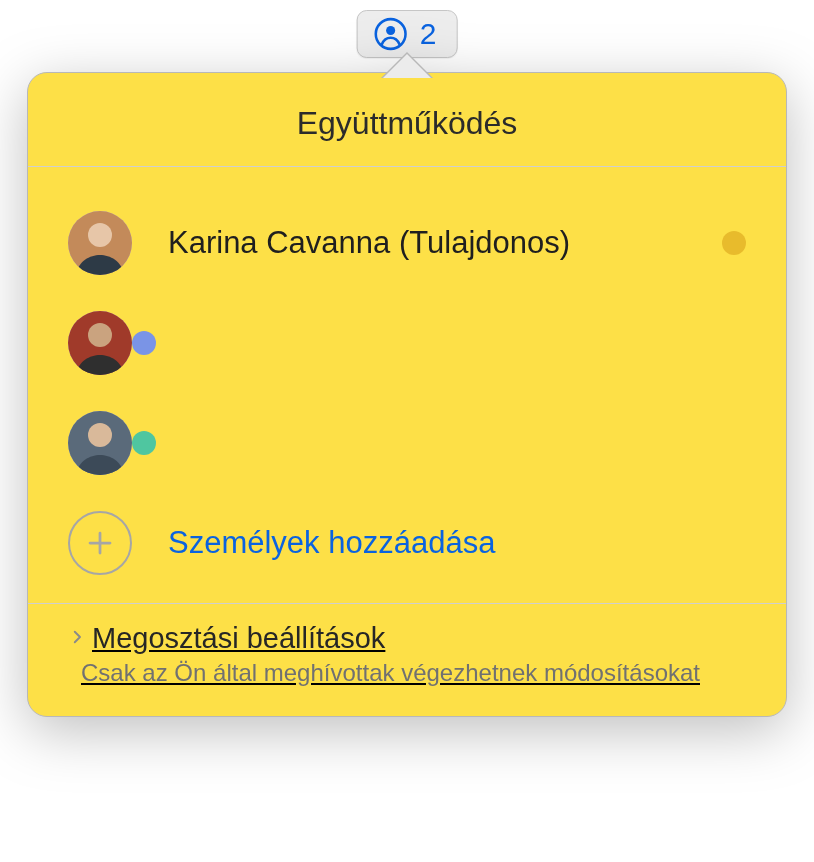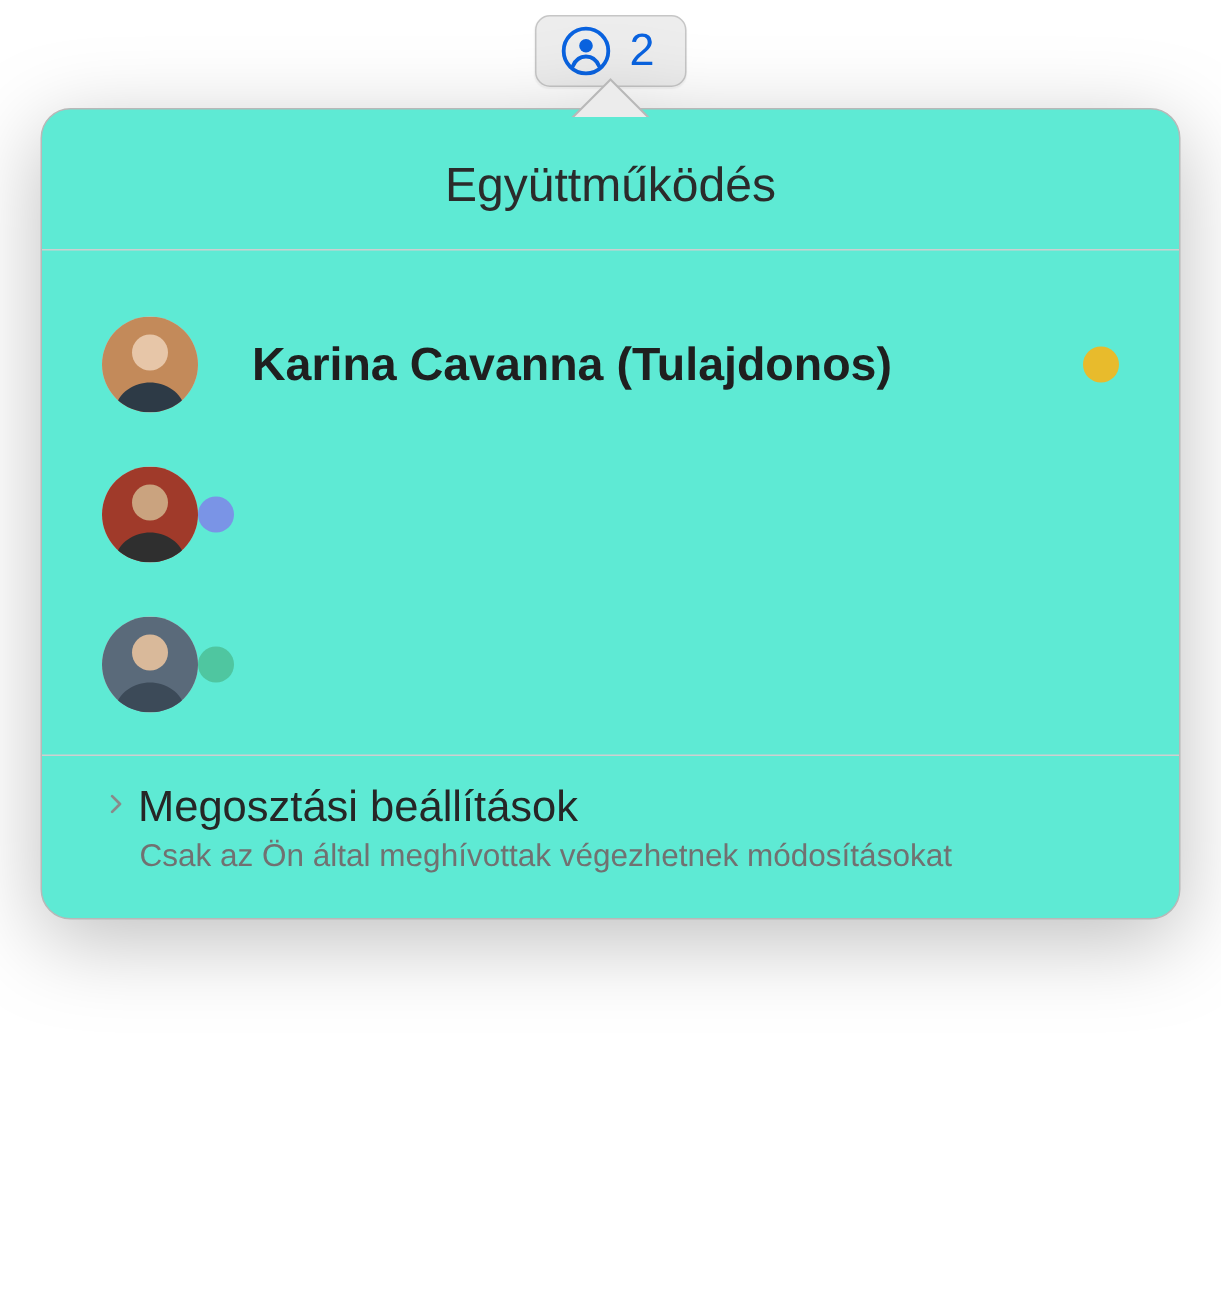--- a/index.html
+++ b/index.html
@@ -56,21 +56,21 @@
       top: -20px;
       left: 50%;
       transform: translateX(-50%);
       width: 0; height: 0;
       border-left: 26px solid transparent;
       border-right: 26px solid transparent;
       border-bottom: 26px solid #b8b8b8;
       z-index: 1;
     }
     .popover {
-      background: #5eead4;
+      background: #fde047;
       border: 1.5px solid #b8b8b8;
       border-radius: 20px;
       overflow: hidden;
       position: relative;
       z-index: 0;
     }
     .popover-title {
       text-align: center;
       font-size: 32px;
       font-weight: 400;
@@ -82,21 +82,20 @@
       background: #cfcfcf;
     }
     .participants {
       padding: 26px 40px 10px 40px;
     }
     .row {
       display: flex;
       align-items: center;
       padding: 18px 0;
       cursor: pointer;
-      font-weight: bold;
     }
     .avatar {
       width: 64px;
       height: 64px;
       border-radius: 50%;
       flex: 0 0 64px;
       background: #ccc;
       overflow: hidden;
     }
     .avatar svg { width: 100%; height: 100%; display: block; }
@@ -121,34 +120,35 @@
       align-items: center;
       justify-content: center;
       flex: 0 0 64px;
     }
     .add-row .add-icon svg { display: block; }
     .add-row .row-label { color: #0a63e0; }
 
     .settings {
       padding: 18px 40px 28px 40px;
       cursor: pointer;
+      text-decoration: underline;
     }
     .settings-head {
       display: flex;
       align-items: center;
       gap: 6px;
     }
     .settings-title {
       font-size: 29px;
       color: #262626;
     }
     .settings-sub {
-      margin-left: 25px;
+      margin-left: 13px;
       margin-top: 2px;
-      font-size: 21px;
+      font-size: 24px;
       line-height: 1.3;
       color: #717171;
       max-width: 630px;
     }
     .chevron { flex: 0 0 auto; }
   </style>
 </head>
 <body>
 
 <div class="toolbar-button">
@@ -198,20 +198,29 @@
         <div class="avatar">
           <svg viewBox="0 0 64 64">
             <rect width="64" height="64" fill="#5a6a7a"></rect>
             <circle cx="32" cy="24" r="12" fill="#d9b99a"></circle>
             <path d="M8 64c2-14 14-20 24-20s22 6 24 20z" fill="#3c4a58"></path>
           </svg>
         </div>
         <div class="status-dot" style="background:#4fc6a0"></div>
       </div>
 
+      <div class="row add-row">
+        <div class="add-icon">
+          <svg width="30" height="30" viewBox="0 0 24 24">
+            <line x1="12" y1="4" x2="12" y2="20" stroke="#a6a6a6" stroke-width="2.2" stroke-linecap="round"></line>
+            <line x1="4" y1="12" x2="20" y2="12" stroke="#a6a6a6" stroke-width="2.2" stroke-linecap="round"></line>
+          </svg>
+        </div>
+        <div class="row-label">Személyek hozzáadása</div>
+      </div>
 
     </div>
 
     <div class="divider"></div>
 
     <div class="settings">
       <div class="settings-head">
         <span class="chevron">
           <svg width="18" height="18" viewBox="0 0 24 24">
             <polyline points="9,5 16,12 9,19" fill="none" stroke="#8a8a8a" stroke-width="2.5" stroke-linecap="round" stroke-linejoin="round"></polyline>

